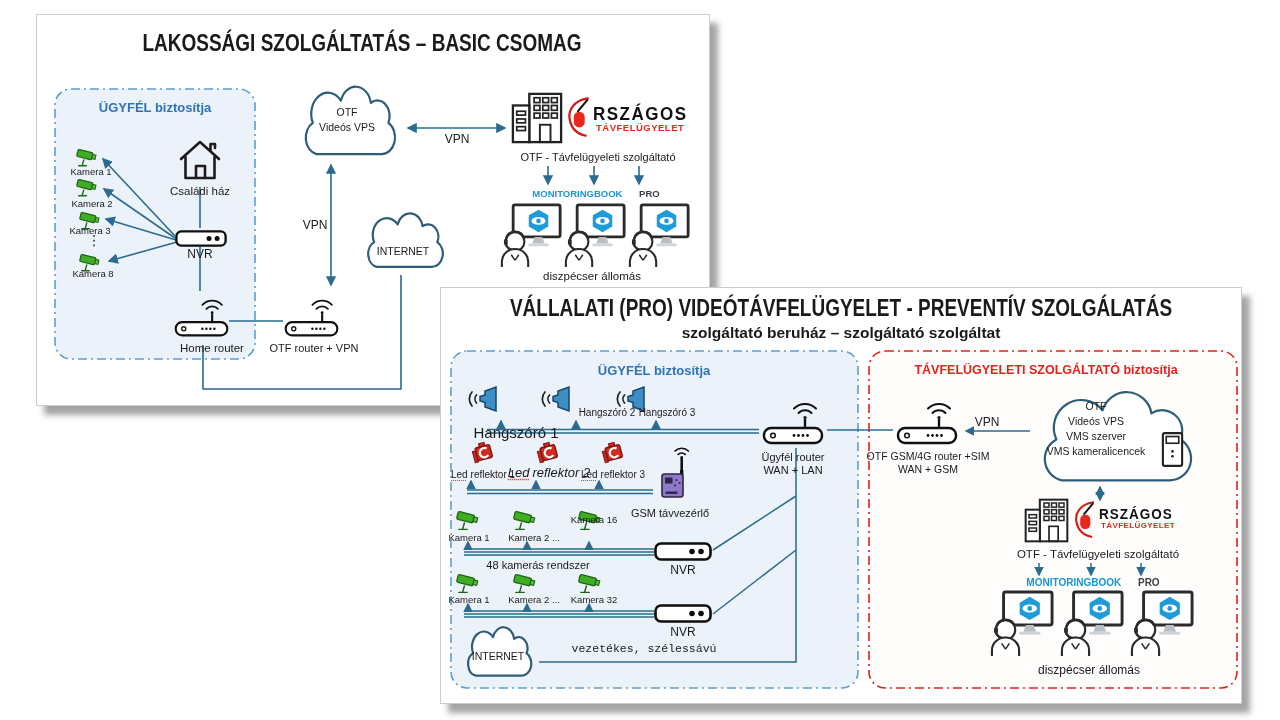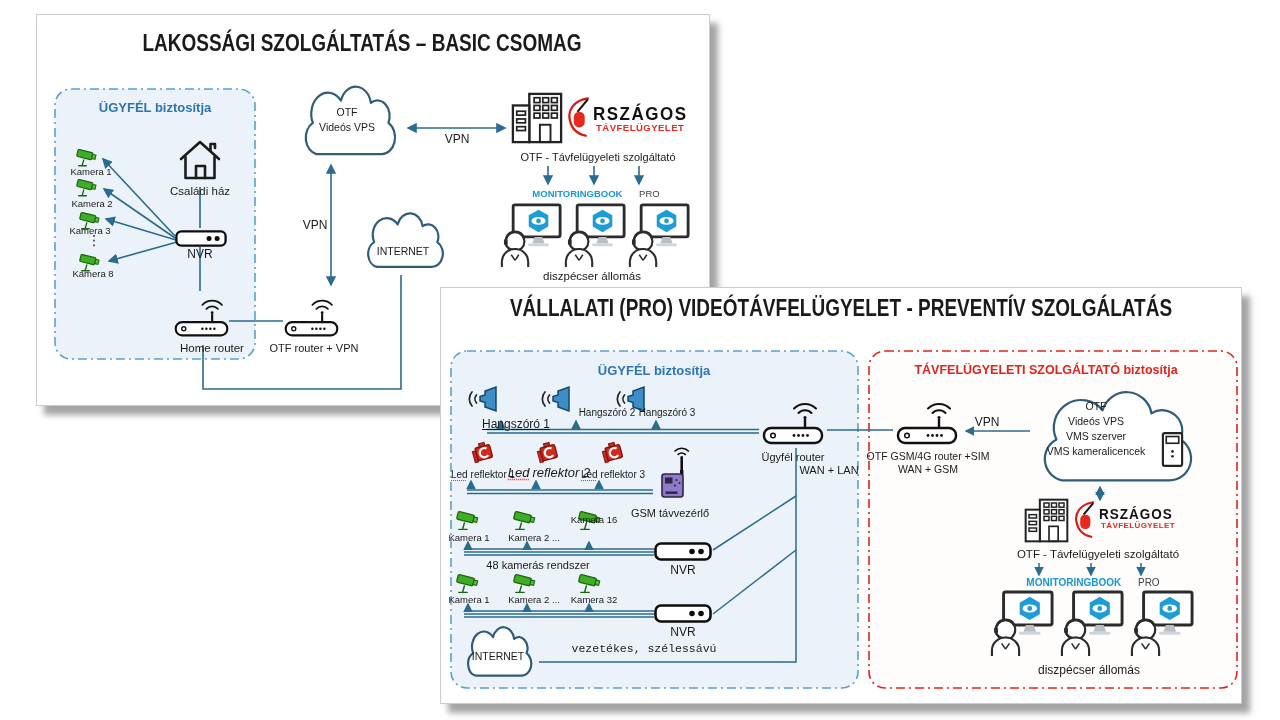--- a/index.html
+++ b/index.html
@@ -8,21 +8,21 @@
   .panel{position:absolute;background:#fff;border:1px solid #cccccc;
          box-shadow:8px 9px 6px rgba(90,90,90,.55);}
   .wires{position:absolute;left:0;top:0;z-index:0;}
   .ic{position:absolute;z-index:2;}
   .lbl{position:absolute;z-index:3;white-space:nowrap;transform:translateX(-50%);
        font-size:10px;line-height:1.12;text-align:center;color:#1a1a1a;}
   .b{font-weight:bold;}
   .blue{color:#2e74b5;}
   .red{color:#e0231b;}
   .mb{color:#1796d6;font-weight:bold;}
-  .mbp{color:#3b4046;font-weight:normal;margin-left:14px;}
+  .mbp{color:#3b4046;font-weight:bold;margin-left:14px;}
   .ledw{text-decoration:underline dotted #e03030;text-underline-offset:2px;margin-right:3px;}
   .ttl{transform-origin:center top;}
 </style>
 </head>
 <body>
 
 <svg width="0" height="0" style="position:absolute">
 <defs>
   <marker id="ah" viewBox="0 0 10 10" refX="8.5" refY="5" markerWidth="6.5" markerHeight="6.5" orient="auto-start-reverse">
     <path d="M0 0 L10 5 L0 10 z" fill="#2a6b8f"></path>
@@ -278,27 +278,28 @@
       <path d="M386 142 H452"></path>
       <path d="M589 143 H525" marker-end="url(#ah)"></path>
       <path d="M659 199 V212" marker-start="url(#ah)" marker-end="url(#ah)"></path>
       <path d="M598 275 V287" marker-end="url(#ah)"></path>
       <path d="M650 275 V287" marker-end="url(#ah)"></path>
       <path d="M700 275 V287" marker-end="url(#ah)"></path>
     </g>
   </svg>
 
   <div class="lbl b ttl" style="left:400px;top:6px;font-size:19px;transform:translateX(-50%) scaleY(1.3);">VÁLLALATI (PRO) VIDEÓTÁVFELÜGYELET - PREVENTÍV SZOLGÁLATÁS</div>
+  <div class="lbl b" style="left:400px;top:36px;font-size:15.5px;">szolgáltató beruház – szolgáltató szolgáltat</div>
   <div class="lbl b blue" style="left:213px;top:76px;font-size:13px;">ÜGYFÉL biztosítja</div>
   <div class="lbl b red" style="left:605px;top:75px;font-size:12.5px;">TÁVFELÜGYELETI SZOLGÁLTATÓ biztosítja</div>
 
   <svg class="ic" style="left:25px;top:96px" width="34" height="30">
       <use href="#i-spk"></use>
     </svg>
-  <div class="lbl" style="left:75px;top:130px;font-size:12px;text-decoration:underline;">Hangszóró 1</div>
+  <div class="lbl" style="left:75px;top:137px;font-size:15px;">Hangszóró 1</div>
   <svg class="ic" style="left:98px;top:96px" width="34" height="30">
       <use href="#i-spk"></use>
     </svg>
   <div class="lbl" style="left:148px;top:119px;font-size:10px;padding-left:36px;">Hangszóró 2</div>
   <svg class="ic" style="left:173px;top:96px" width="34" height="30">
       <use href="#i-spk"></use>
     </svg>
   <div class="lbl" style="left:226px;top:119px;font-size:10px;">Hangszóró 3</div>
 
   <svg class="ic" style="left:29px;top:152px" width="28" height="27">
@@ -357,21 +358,21 @@
   <svg class="ic" style="left:16px;top:338px" width="82" height="56" preserveAspectRatio="none" viewBox="0 0 132 70">
       <use href="#i-cloud"></use>
     </svg>
   <div class="lbl" style="left:57px;top:363px;font-size:10.5px;">INTERNET</div>
   <div class="lbl" style="left:203px;top:355px;font-size:11.5px;font-family:Liberation Mono, monospace;">vezetékes, szélessávú</div>
 
   <svg class="ic" style="left:320px;top:107px" width="64" height="50">
       <use href="#i-router"></use>
     </svg>
   <div class="lbl" style="left:352px;top:163px;font-size:11px;">Ügyfél router</div>
-  <div class="lbl" style="left:352px;top:176px;font-size:11px;margin-left:36px;">WAN + LAN</div>
+  <div class="lbl" style="left:352px;top:176px;font-size:11px;">WAN + LAN</div>
 
   <svg class="ic" style="left:454px;top:107px" width="64" height="50">
       <use href="#i-router"></use>
     </svg>
   <div class="lbl" style="left:487px;top:163px;font-size:10.5px;">OTF GSM/4G router +SIM</div>
   <div class="lbl" style="left:487px;top:176px;font-size:10.5px;">WAN + GSM</div>
   <div class="lbl" style="left:546px;top:128px;font-size:12px;">VPN</div>
 
   <svg class="ic" style="left:578px;top:102px" width="190" height="102" preserveAspectRatio="none" viewBox="0 0 132 70">
       <use href="#i-cloud"></use>

